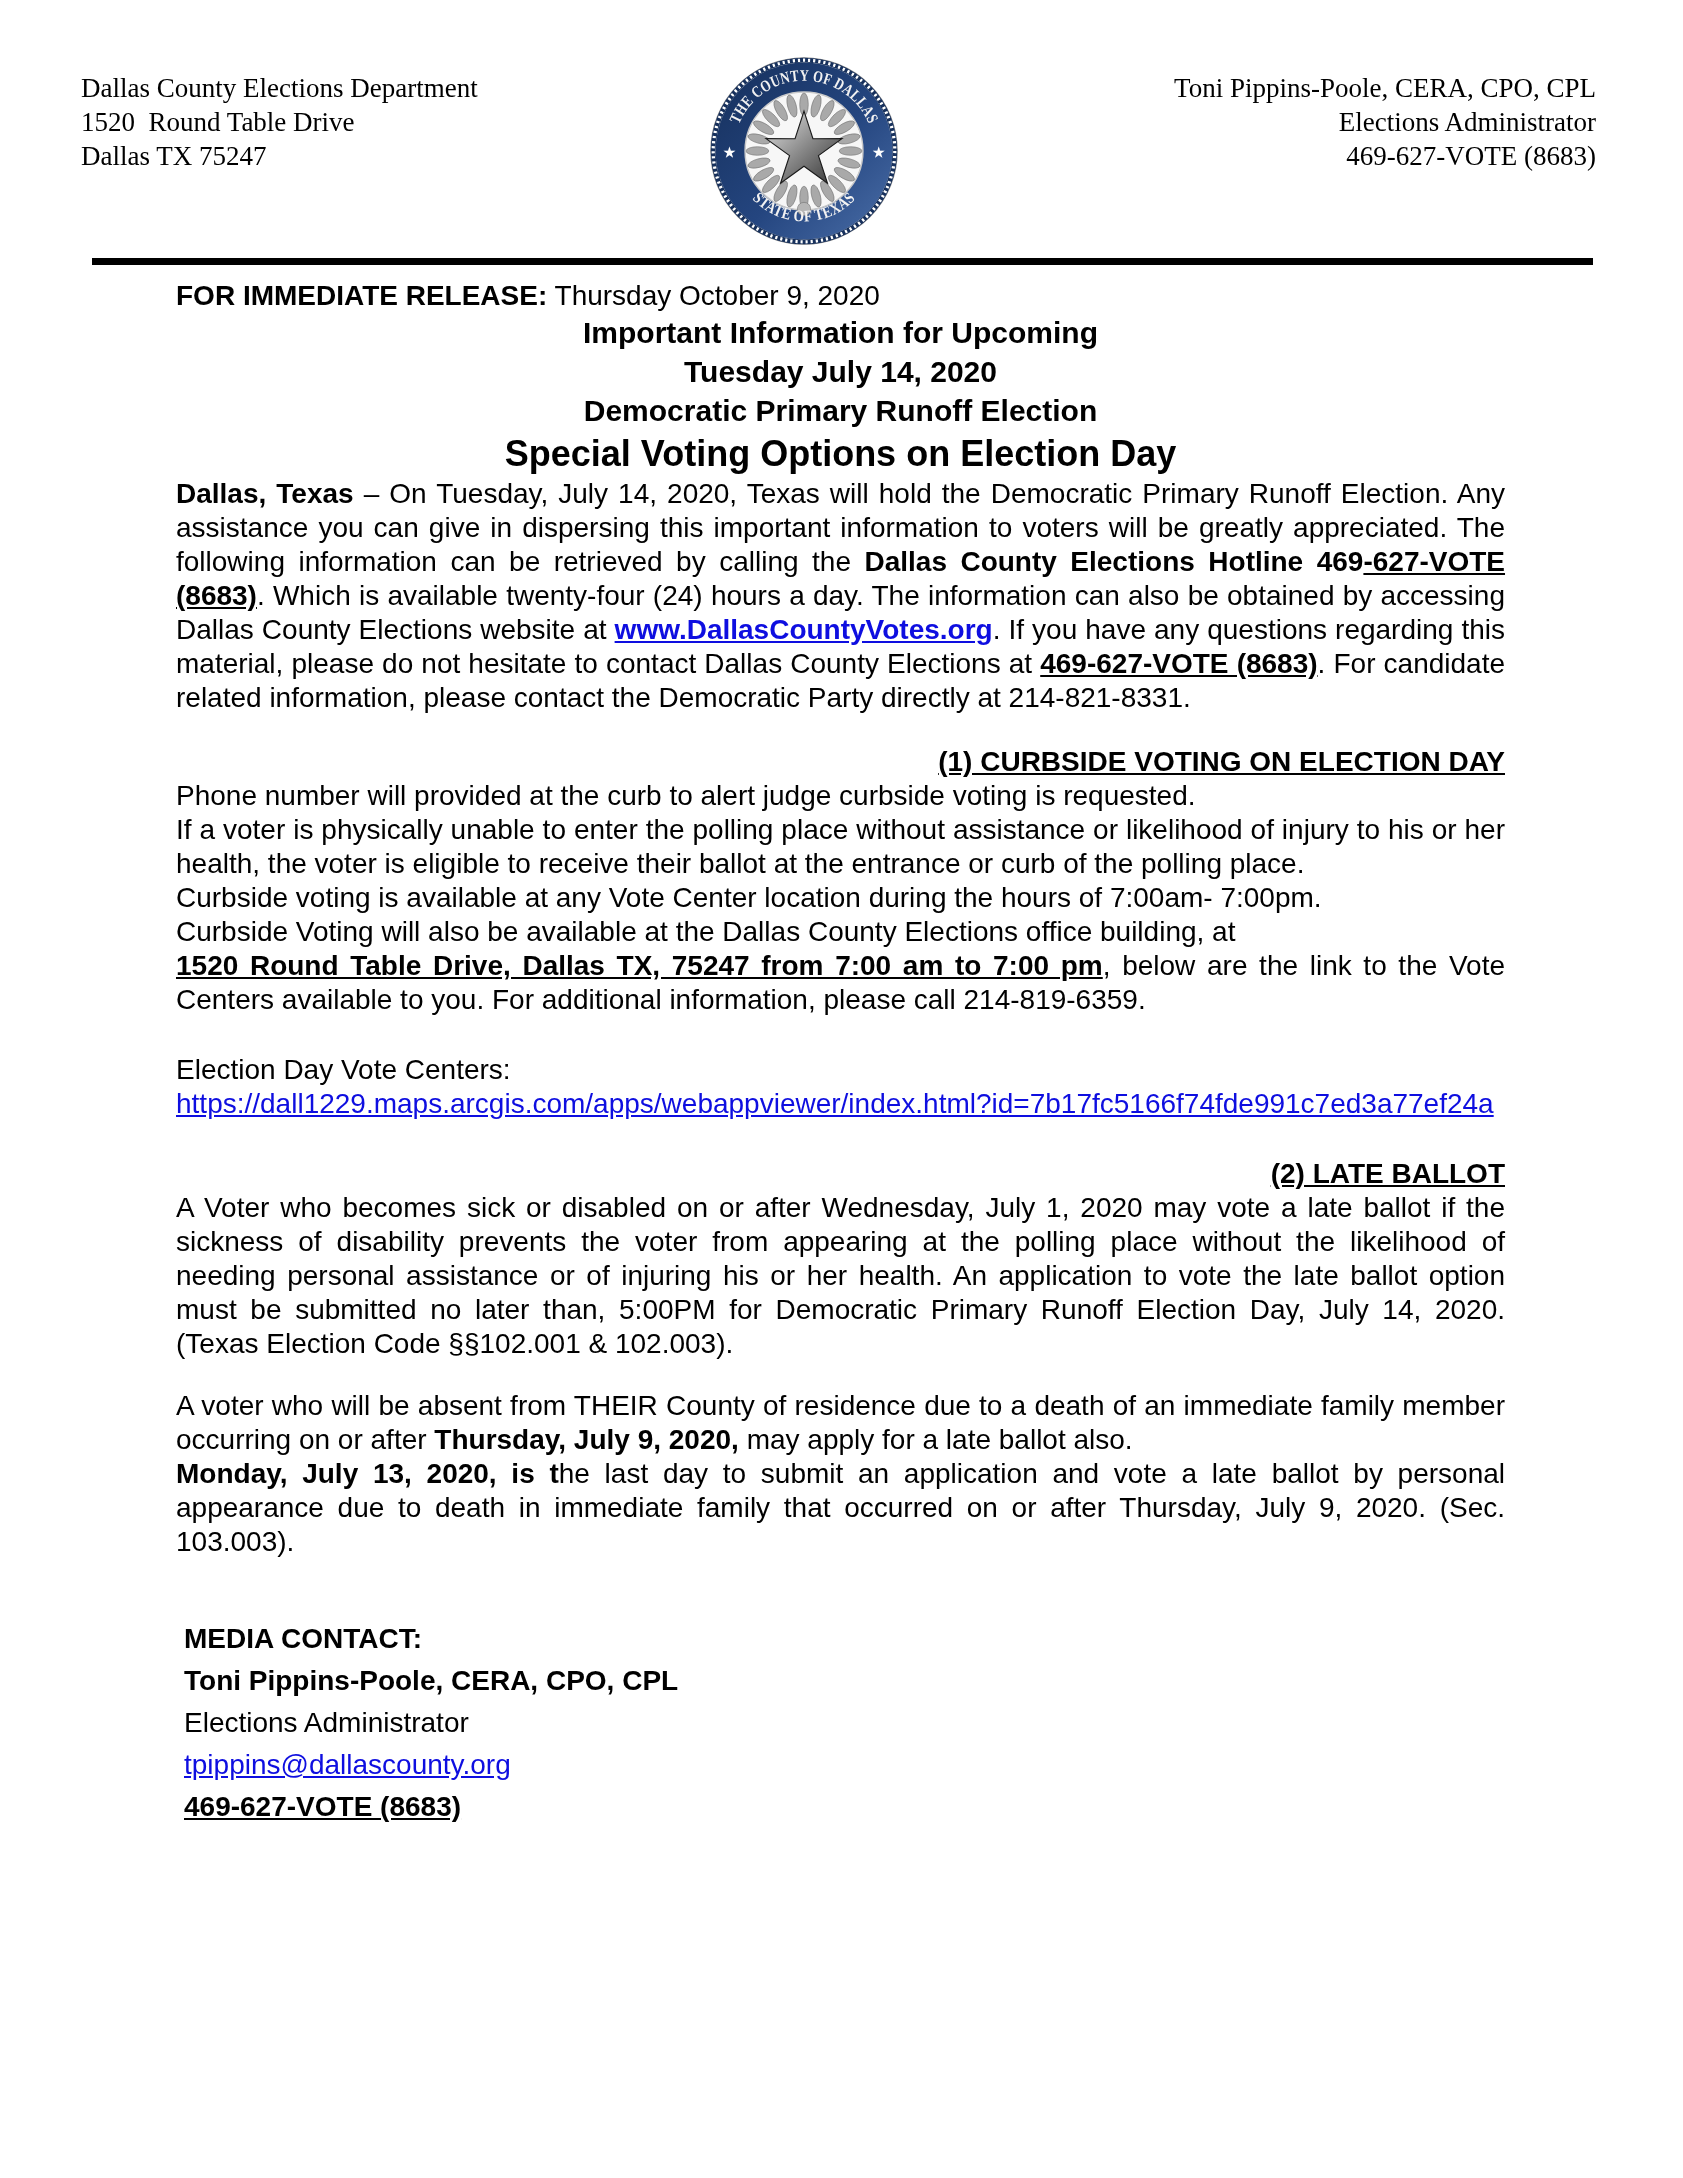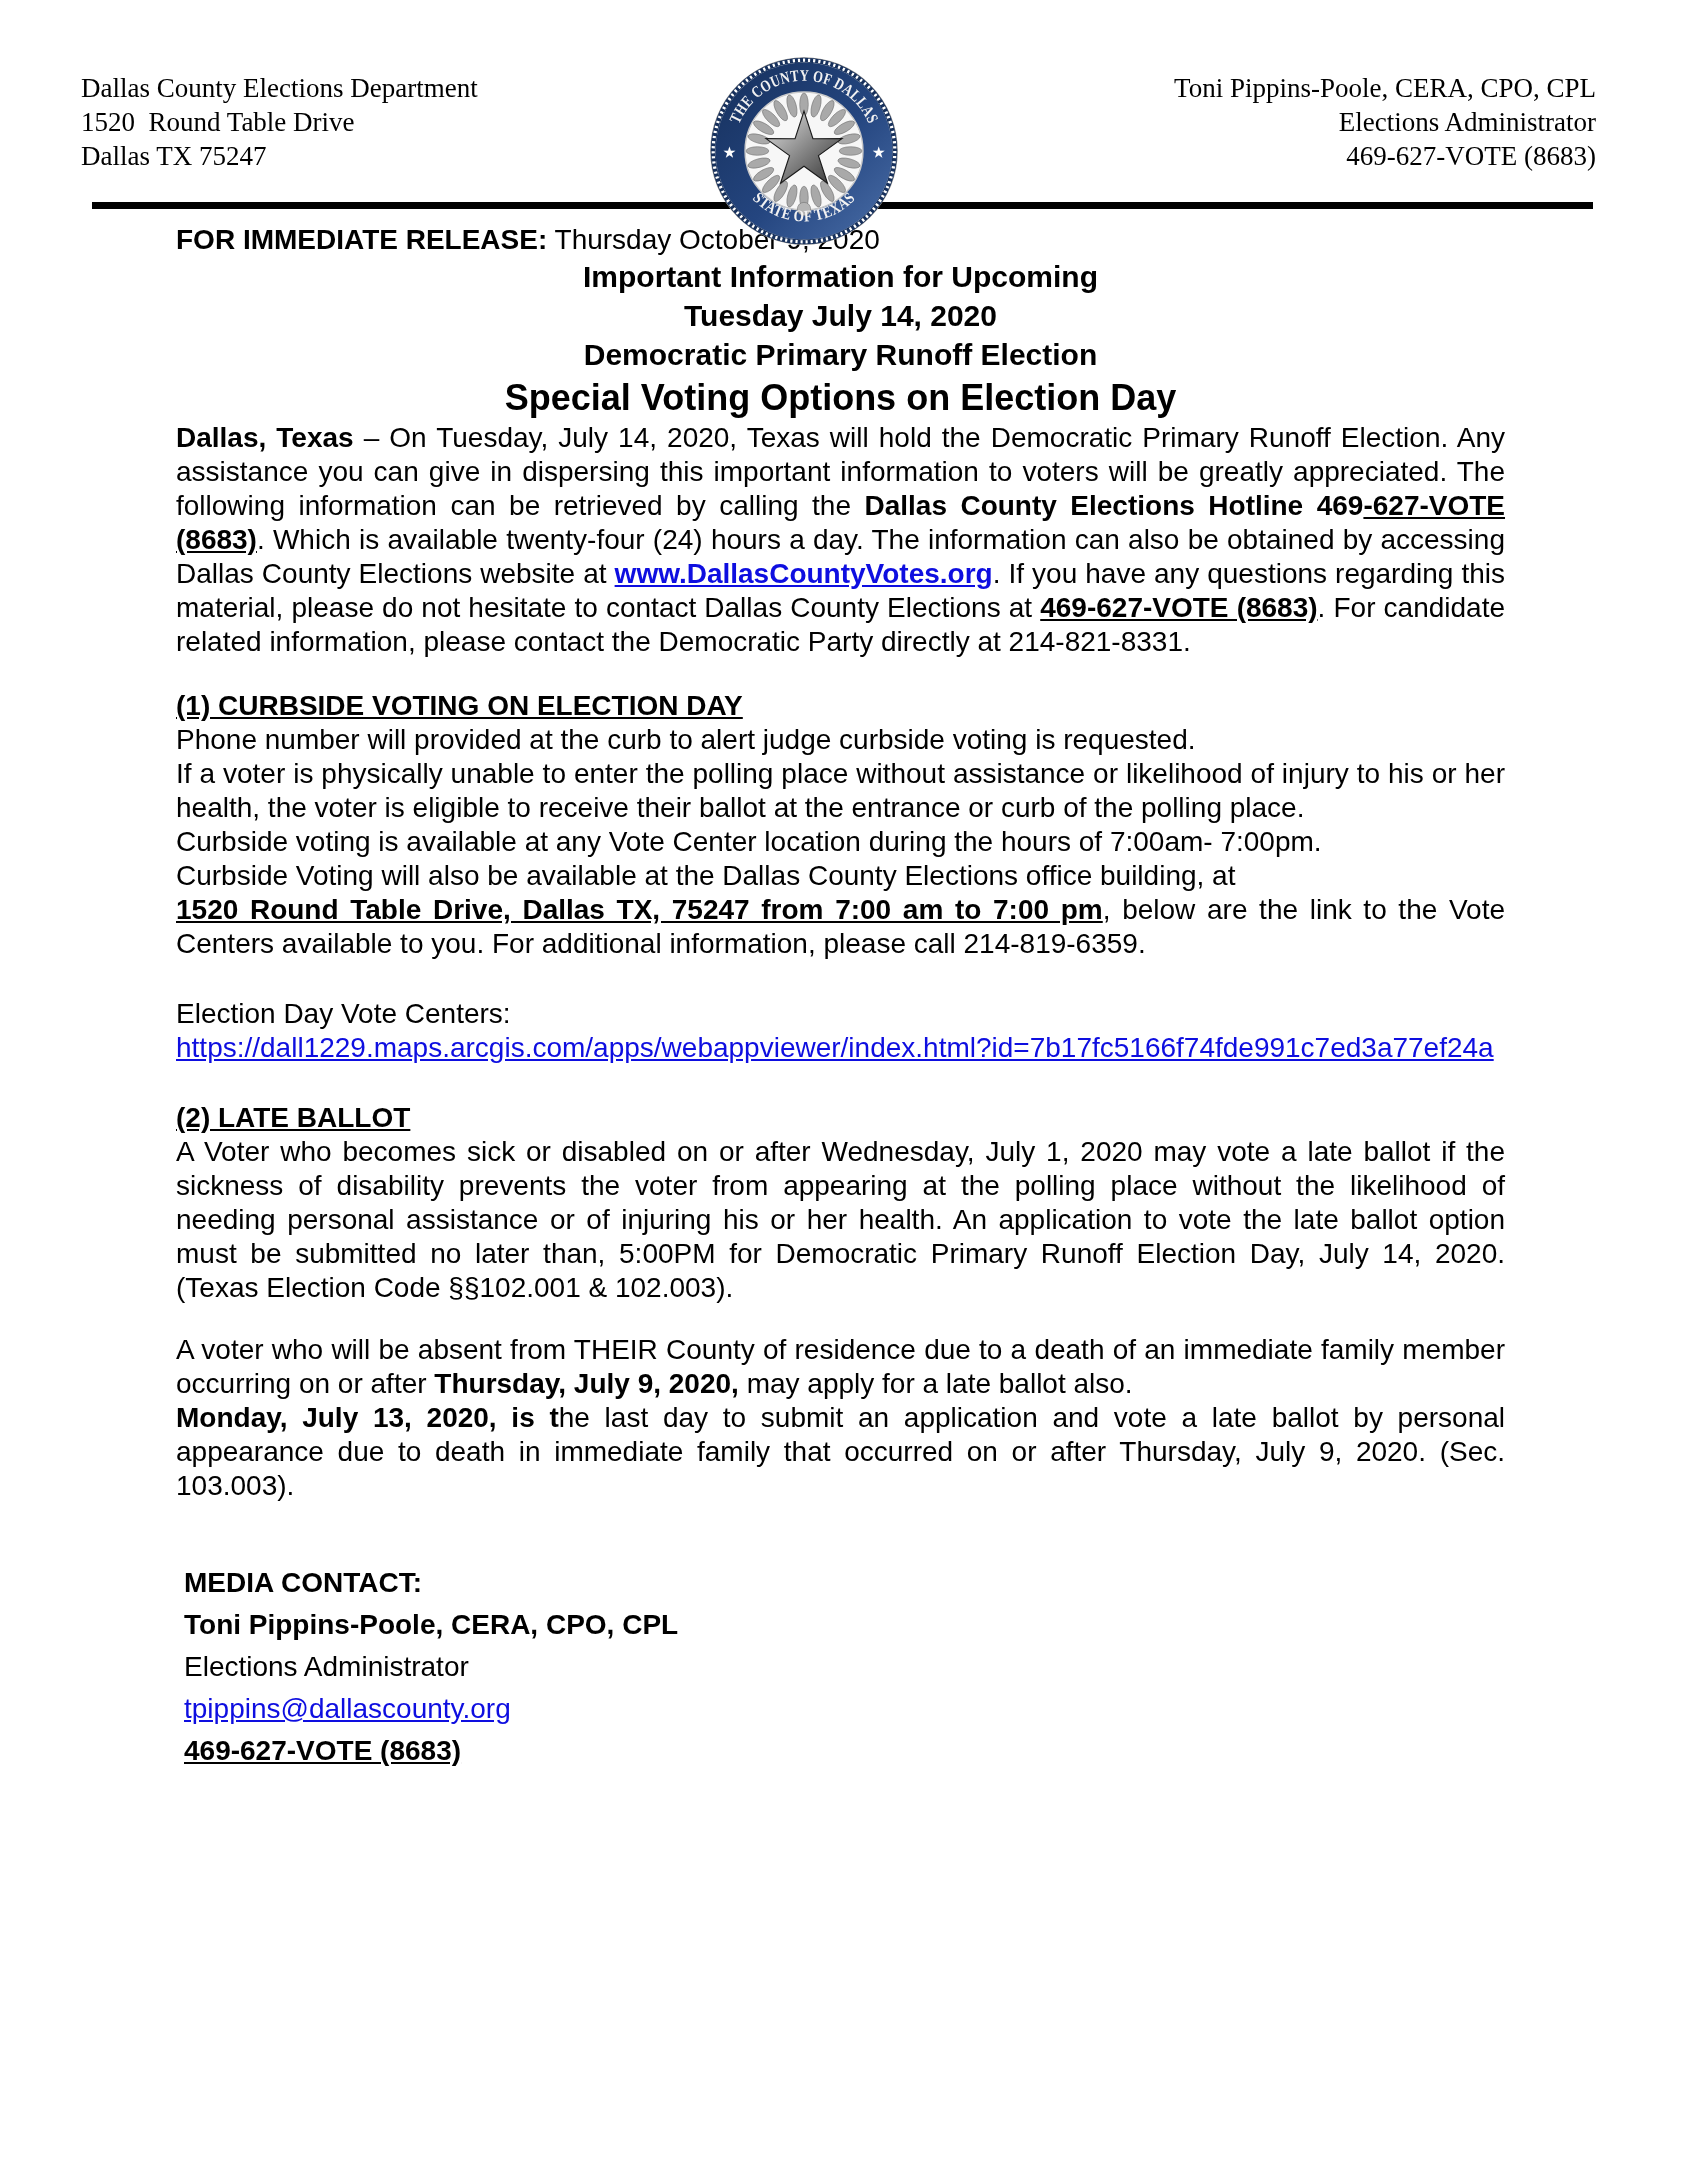--- a/index.html
+++ b/index.html
@@ -4,41 +4,41 @@
 <style>
   :root { --link-color:#0e0ee0; }
   html,body { margin:0; padding:0; background:#ffffff; }
   .page {
     position:relative; width:1683px; height:2178px; background:#ffffff;
     color:#000; font-family:"Liberation Sans", sans-serif; overflow:hidden;
   }
   
   .letterhead {
     display:flex; justify-content:space-between; align-items:flex-start;
-    box-sizing:border-box; height:202px; padding:71px 87px 0 81px;
+    box-sizing:border-box; height:258px; padding:71px 87px 0 81px;
     font-family:"Liberation Serif", serif; font-size:27px; line-height:34px;
   }
   .lh-left  { width:455px; text-align:left; }
   .lh-right { width:455px; text-align:right; }
   .lh-seal  { position:relative; left:-35px; margin-top:-17px; }
   .rule { height:7px; background:#000; margin-left:92px; margin-right:90px; }
   
   .doc-main { padding:0 178px 0 176px; font-size:28px; line-height:34px; }
   .release { margin:14px 0 0 0; }
   .title-block { text-align:center; font-weight:bold; }
   .title-line { font-size:30px; line-height:39px; }
   .title-main { font-size:36px; line-height:47px; }
   .intro { margin-top:32px; }
   .para { margin:0; text-align:justify; }
   .section-s1 { margin-top:30px; }
   .section-vc { margin-top:36px; }
   .section-s2 { margin-top:36px; }
   .section-s3 { margin-top:28px; }
   .media-contact { margin-top:63px; }
-  .section-heading { font-weight:bold; text-decoration:underline; margin:0; }
+  .section-heading { font-weight:bold; text-decoration:underline; margin:0;text-align:right; }
   .b { font-weight:bold; }
   .u { text-decoration:underline; }
   a { color:var(--link-color); text-decoration:underline; }
   .url-link { display:block; word-break:break-all; }
   .mc-line { margin:8px; }
   .seal-svg text { font-family:"Liberation Serif", serif; font-weight:bold; }
 </style>
 </head>
 <body>
 

